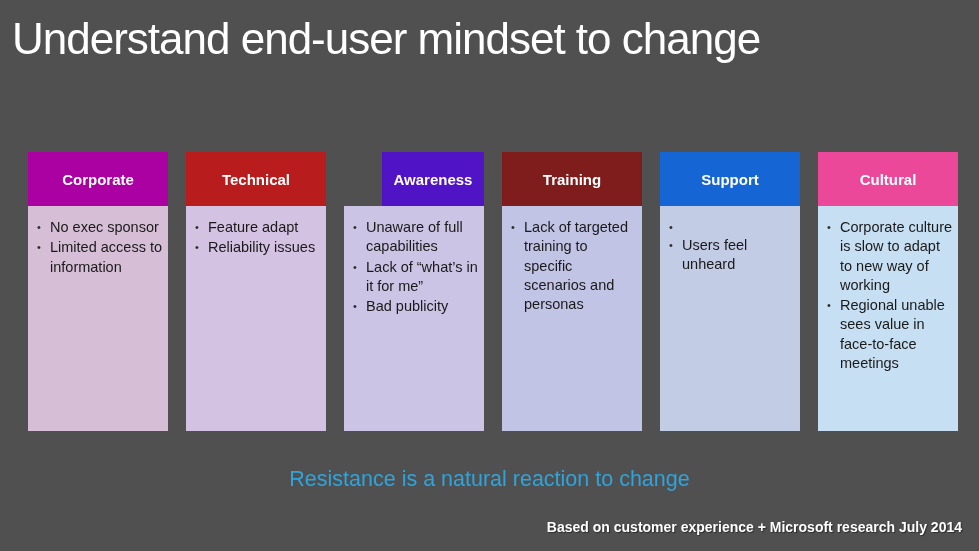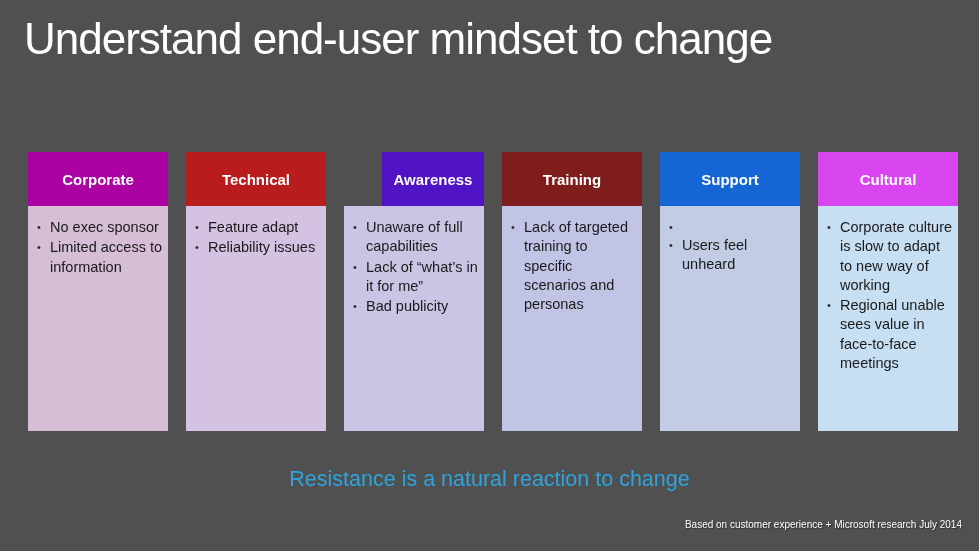--- a/index.html
+++ b/index.html
@@ -6,21 +6,21 @@
   .slide {
     position: relative;
     width: 979px;
     height: 551px;
     background: #505050;
     overflow: hidden;
     font-family: "Liberation Sans", sans-serif;
   }
   .title {
     position: absolute;
-    left: 24px;
+    left: 12px;
     top: 13px;
     margin: 0;
     color: #ffffff;
     font-size: 44px;
     font-weight: 300;
     letter-spacing: -1px;
     line-height: 1.2;
     white-space: nowrap;
   }
   .columns {
@@ -73,22 +73,22 @@
     right: 0;
     top: 467px;
     text-align: center;
     font-size: 21.5px;
     color: #2fa4dc;
   }
   .footer-note {
     position: absolute;
     right: 17px;
     top: 519px;
-    font-size: 10px;
-    font-weight: normal;
+    font-size: 14px;
+    font-weight: bold;
     color: #ffffff;
     text-shadow: 1px 1px 1px rgba(0,0,0,0.45);
     white-space: nowrap;
   }
 </style>
 </head>
 <body>
 
 <div class="slide" style="background: rgb(80, 80, 80);">
   <h1 class="title" style="color: rgb(255, 255, 255);">Understand end-user mindset to change</h1>
@@ -156,21 +156,21 @@
             <span class="dot">•</span>
           </li>
           <li>
             <span class="dot">•</span>
             <span class="txt">Users feel unheard</span>
           </li>
         </ul>
   </div>
 
   <div class="column">
-    <div class="col-header" style="background: #d946ef; text-align: center;">Cultural</div>
+    <div class="col-header" style="background: #ec4899; text-align: center;">Cultural</div>
     <ul class="col-body" style="background: rgb(199, 223, 242);">
           <li>
             <span class="dot">•</span>
             <span class="txt">Corporate culture is slow to adapt to new way of working</span>
           </li>
           <li>
             <span class="dot">•</span>
             <span class="txt">Regional unable sees value in face-to-face meetings</span>
           </li>
         </ul>

